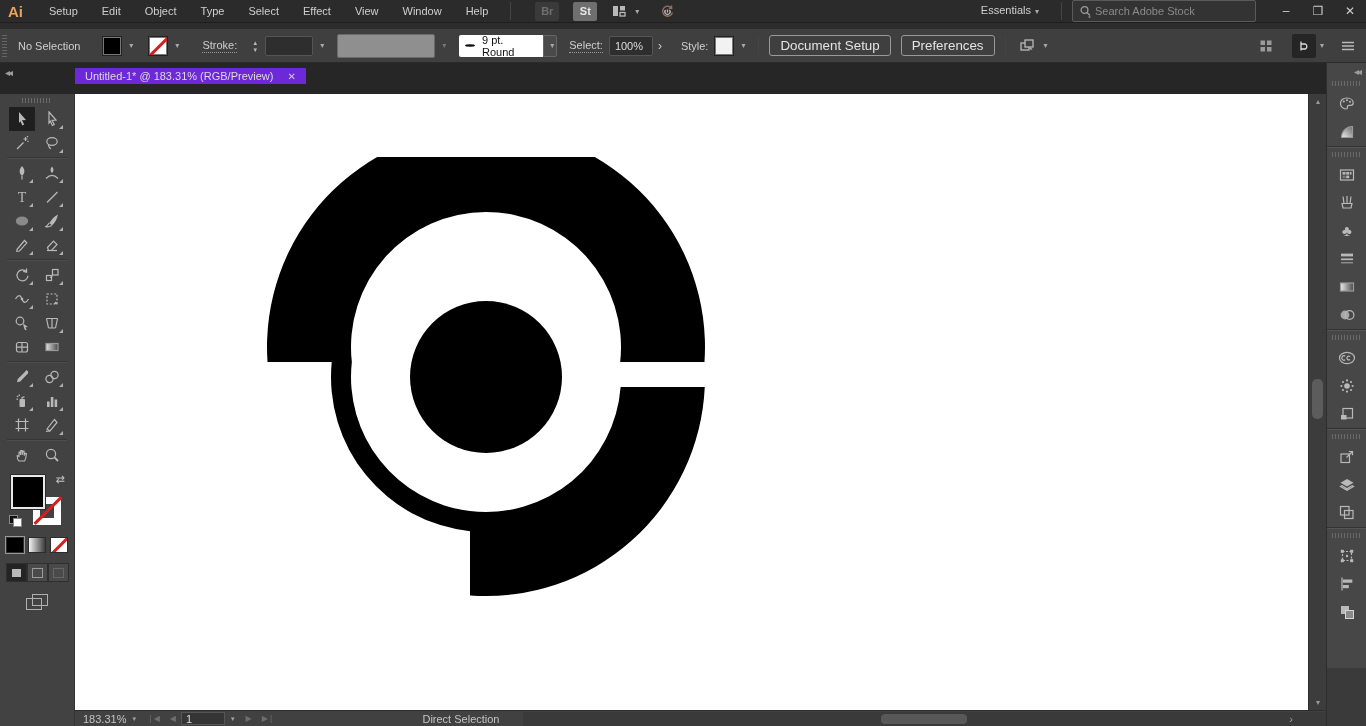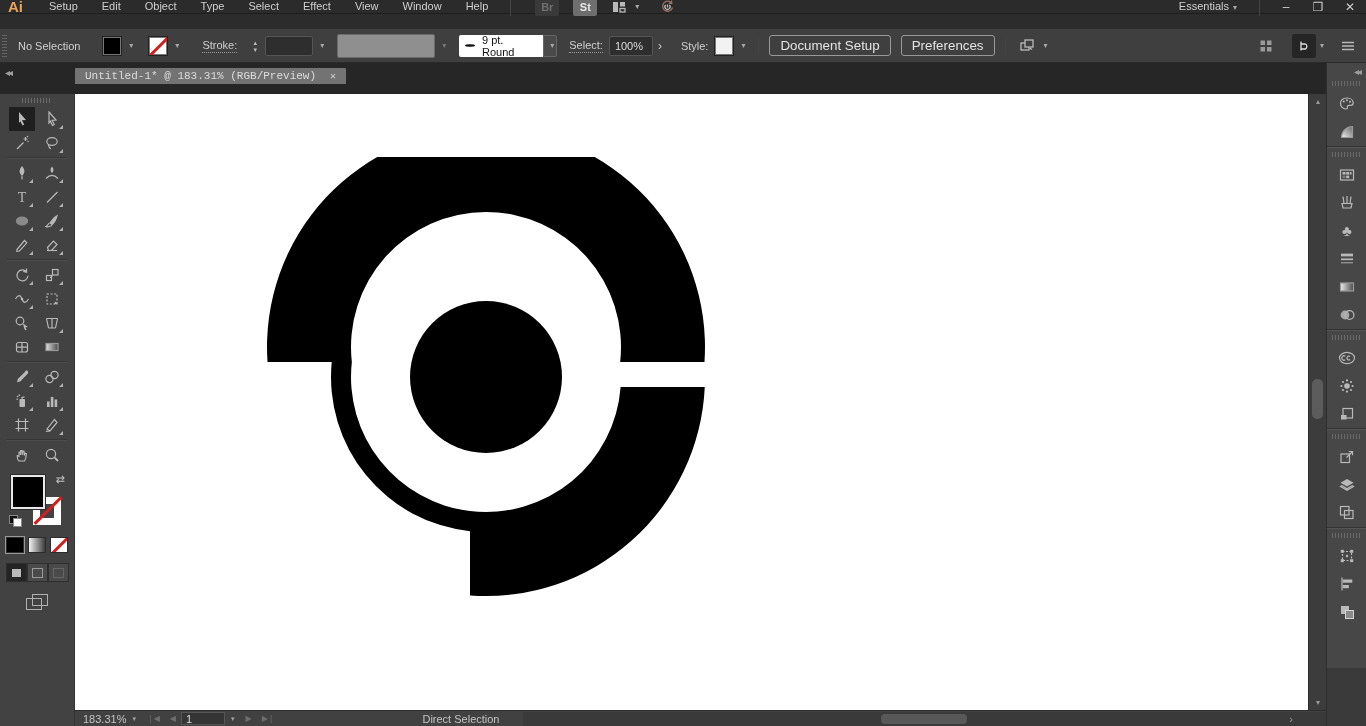--- a/index.html
+++ b/index.html
@@ -1,19 +1,19 @@
 <!DOCTYPE html>
 <html><head>
 <meta charset="utf-8">
 <style>
   html,body{margin:0;padding:0;width:1366px;height:726px;overflow:hidden;
     font-family:"Liberation Sans",sans-serif;font-size:11px;color:#c9c9c9;
     background:#2c2c2c;-webkit-font-smoothing:antialiased;}
   
-  #menubar{position:absolute;left:0;top:0;width:1366px;height:14px;background:#2b2b2b;
+  #menubar{position:absolute;left:0;top:0;width:1366px;height:23px;background:#2b2b2b;
     display:flex;align-items:center;border-bottom:1px solid #1e1e1e;box-sizing:border-box;}
   .ailogo{color:#e8a35c;font-weight:bold;font-size:15px;margin:0 14px 0 8px;}
   .mitem{padding:0 12px;line-height:29px;color:#cfcfcf;cursor:default;}
   .tile{width:24px;height:19px;border-radius:2px;display:flex;align-items:center;justify-content:center;
     font-size:11px;font-weight:bold;margin-left:14px;}
   .tile.br{background:#3a3a3a;color:#6f6f6f;}
   .tile.st{background:#6f6f6f;color:#e8e8e8;}
   .chev{color:#a8a8a8;font-size:8px;margin-left:4px;}
   .spacer{flex:1;}
   .vsep{width:1px;height:18px;background:#444;margin:0 10px;}
@@ -45,22 +45,22 @@
   .combodis{width:96px;height:22px;background:#8f8f8f;border:1px solid #6a6a6a;border-radius:2px;}
   .profilefield{width:84px;height:22px;background:#fff;color:#111;border-radius:2px 0 0 2px;
     display:flex;align-items:center;padding:0 6px;box-sizing:border-box;}
   .profilefield .wglyph{width:10px;height:3px;background:#111;border-radius:50%/50%;margin-right:7px;transform:scaleY(.8);}
   .cbtn{border:1px solid #999;border-radius:3px;height:21px;padding:0 10px;display:flex;align-items:center;
     color:#e3e3e3;background:transparent;}
   .arrowbtn{width:14px;height:20px;display:flex;align-items:center;justify-content:center;color:#ccc;font-size:12px;}
   
   #tabbar{position:absolute;left:0;top:63px;width:1326px;height:31px;background:#262626;}
   .collapser{position:absolute;left:5px;top:4px;color:#9c9c9c;font-size:10px;letter-spacing:-2px;}
-  #doctab{position:absolute;left:75px;top:5px;height:16px;background:#737373;display:flex;align-items:center;
-    padding:0 10px;color:#dcdcdc;border-radius:1px 1px 0 0;font-family:Liberation Mono, monospace;}
+  #doctab{position:absolute;left:75px;top:5px;height:16px;background:#6d28d9;display:flex;align-items:center;
+    padding:0 10px;color:#dcdcdc;border-radius:1px 1px 0 0;}
   #doctab .close{margin-left:14px;color:#cfcfcf;font-size:10px;}
   
   #toolbar{position:absolute;left:0;top:94px;width:75px;height:632px;background:#424242;border-right:1px solid #333;box-sizing:border-box;}
   .toolgrid{display:flex;flex-wrap:wrap;width:60px;margin:2px auto 0;}
   .tool{width:26px;height:24px;margin:0 2px;display:flex;align-items:center;justify-content:center;position:relative;}
   .tool.sel{background:#1f1f1f;}
   .tool svg{stroke:#b9b9b9;fill:none;stroke-width:1.2;}
   .tool .fillsvg{fill:#b9b9b9;stroke:none;}
   .tool.fly::after{content:"";position:absolute;right:2px;bottom:2px;border-left:4px solid transparent;border-bottom:4px solid #b0b0b0;}
   .tsep{width:60px;height:1px;background:#363636;border-bottom:1px solid #4d4d4d;margin:2px auto;}
@@ -148,20 +148,28 @@
     <svg width="17" height="17">
         <path d="M12.5 5 A5 5 0 1 0 13.5 9.5" stroke="#9a6f5f"></path>
         <path d="M12.5 2.5 L12.7 5.4 L9.8 5" stroke="#9a6f5f"></path>
         <path d="M8.5 6.5 V9.5" stroke="#b9b9b9"></path>
         <path d="M10.4 7 A2.6 2.6 0 1 1 6.6 7" stroke="#b9b9b9"></path>
       </svg>
   </span>
   <span class="spacer"></span>
   <span class="mitem"><span>Essentials</span><span class="chev">▾</span></span>
   <span class="vsep"></span>
+  <div id="searchbox">
+    <svg width="14" height="13">
+        <circle cx="5.5" cy="5" r="3.4" stroke="#9a9a9a" fill="none" stroke-width="1.3"></circle>
+        <path d="M8 7.5 L11 10.5" stroke="#9a9a9a" stroke-width="1.3"></path>
+        <path d="M9 11.5 l3 0 -1.5 1.8 Z" fill="#9a9a9a"></path>
+      </svg>
+    <input type="text" placeholder="Search Adobe Stock" style="">
+  </div>
   <span class="winbtn">–</span>
   <span class="winbtn">❐</span>
   <span class="winbtn">✕</span>
 </div>
 
 <div id="controlbar">
   <span class="grip"></span>
   <span class="lbl">No Selection</span>
   <span class="swcombo" style="margin-left:16px;">
     <span class="swatch fillb"></span>

